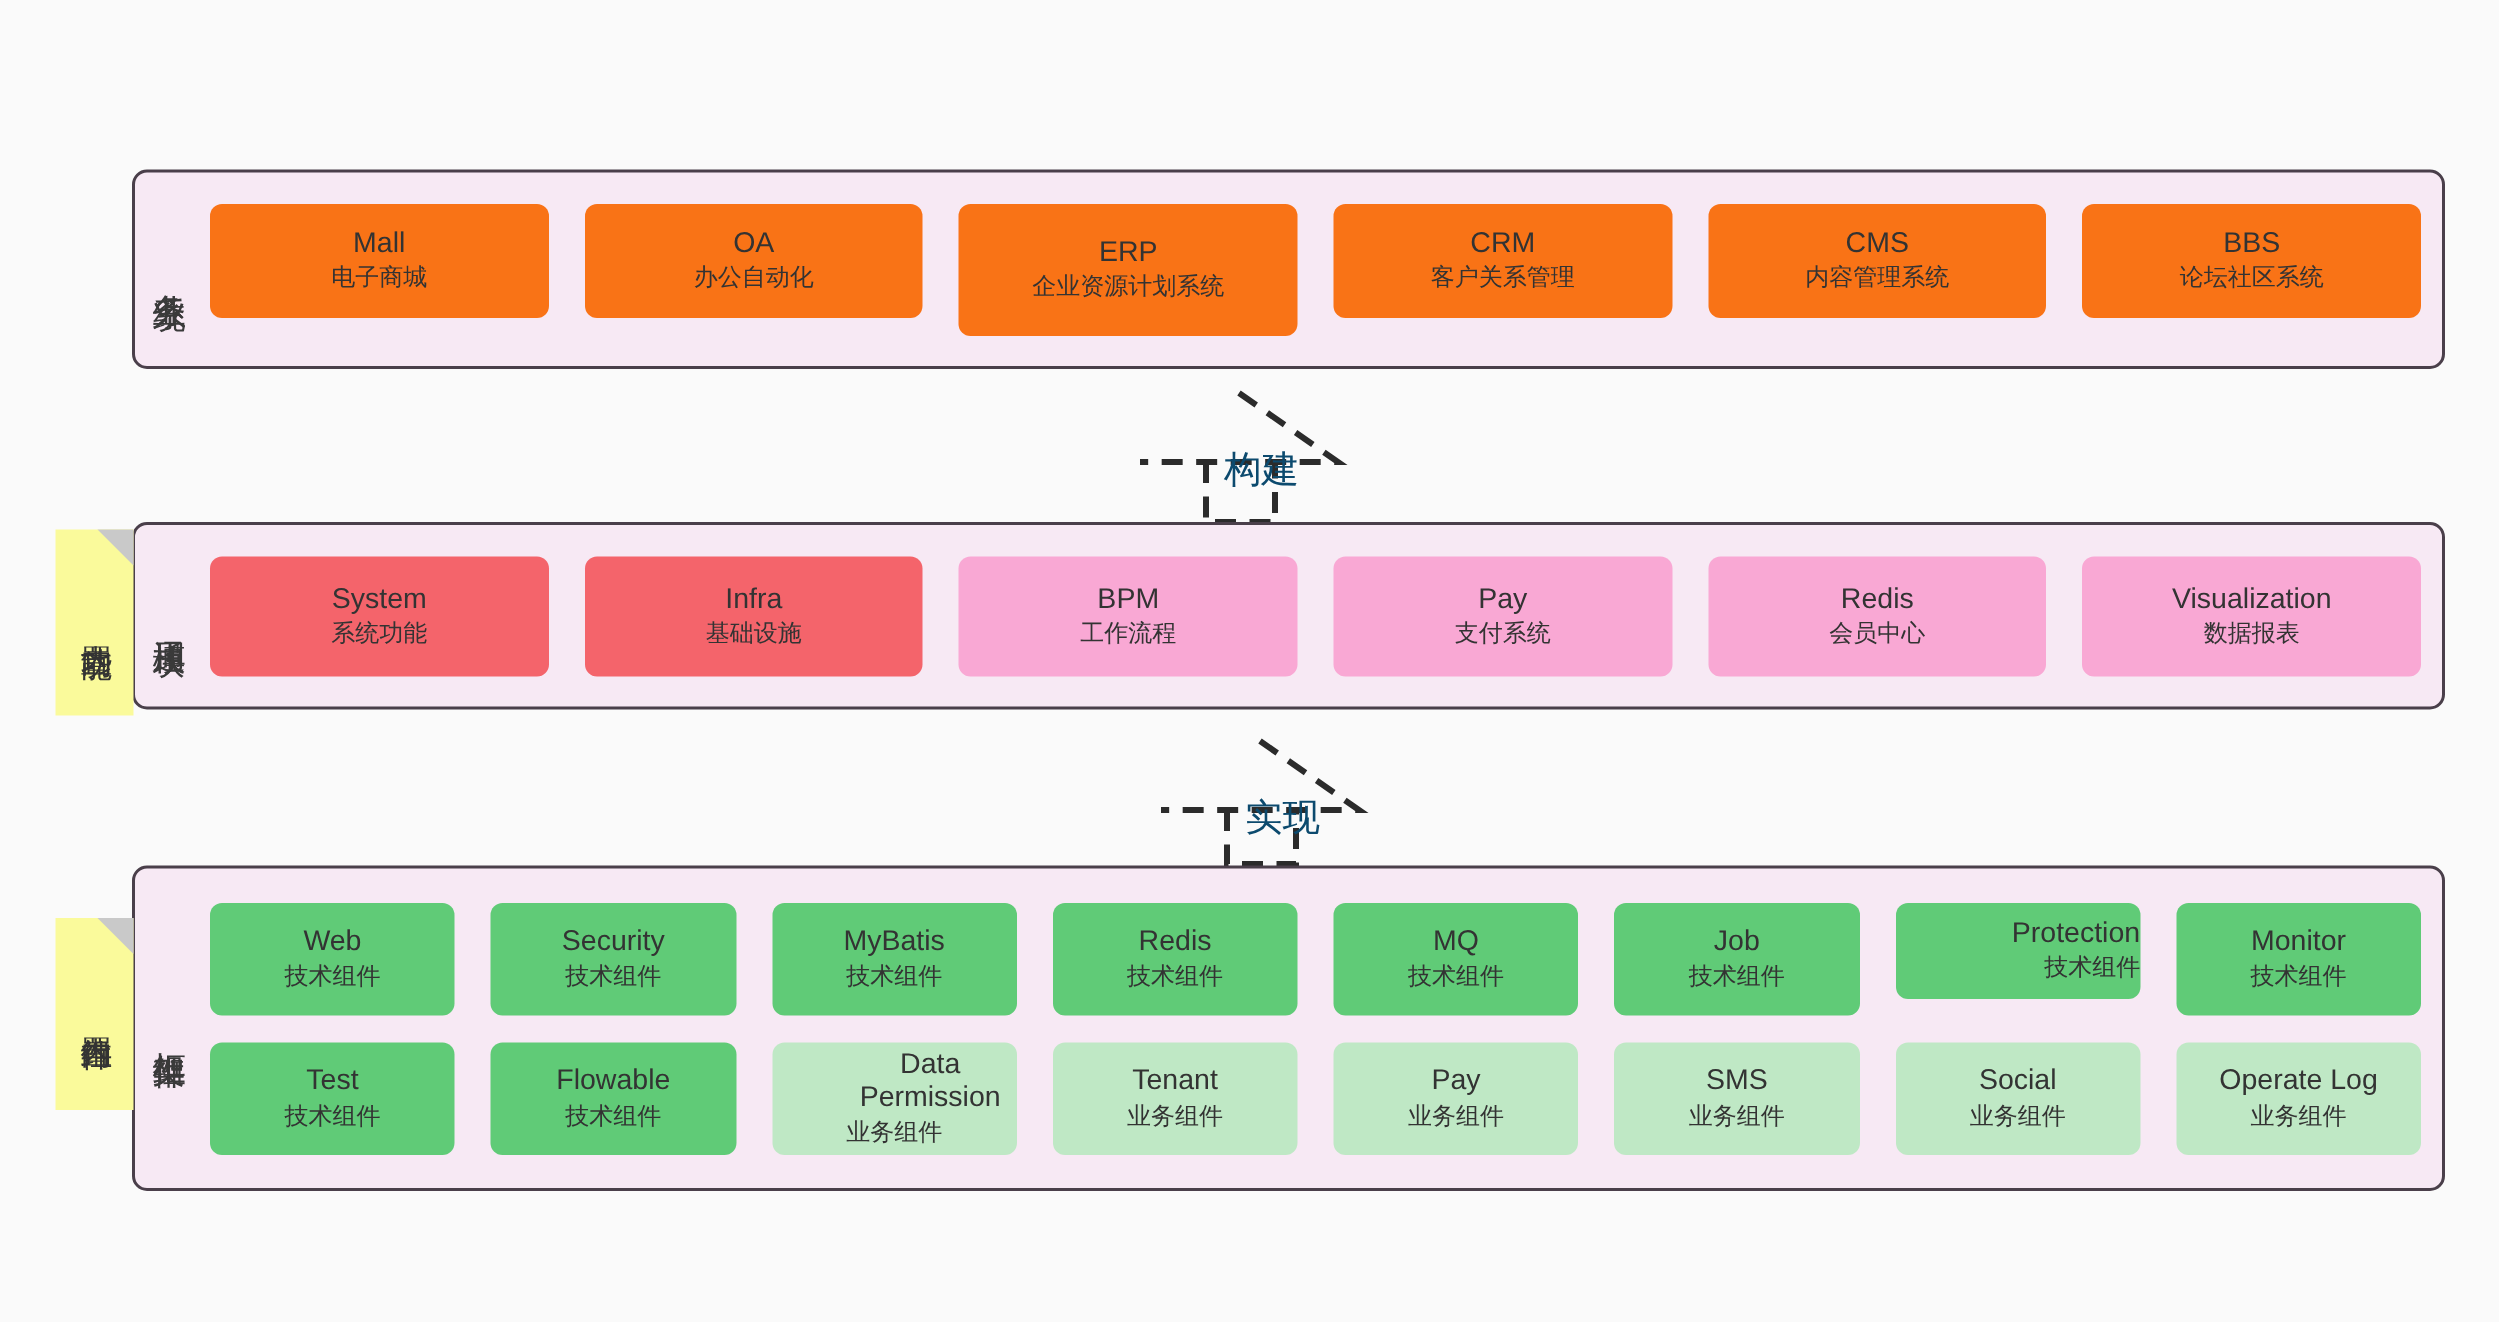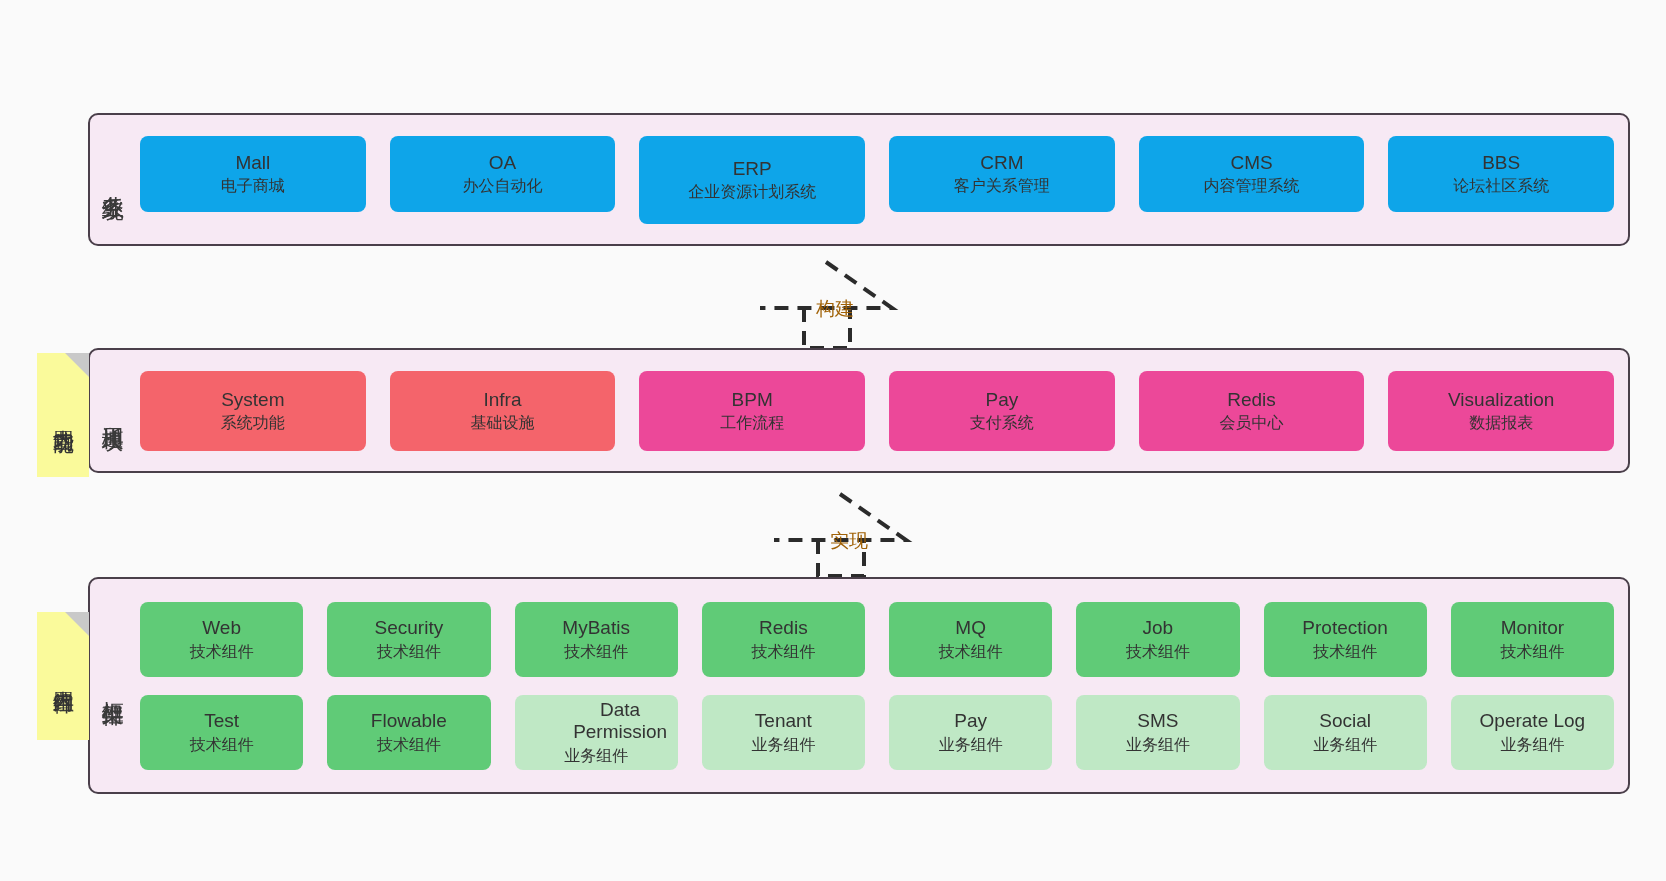--- a/index.html
+++ b/index.html
@@ -84,23 +84,23 @@
     font-size: 19px;
     line-height: 1.2;
     margin-bottom: 2px;
   }
   .card .t2 {
     font-size: 16px;
     line-height: 1.2;
   }
 
   
-  .c-blue       { background: #0ea5e9; }
+  .c-blue       { background: #f97316; }
   .c-red        { background: #f4646b; }
-  .c-pink       { background: #ec4899; }
+  .c-pink       { background: #f9a8d4; }
   .c-green      { background: #60cb77; }
   .c-greenlight { background: #bfe8c5; }
 
   
   .sticky {
     position: absolute;
     background: #fafa9b;
     display: flex;
     align-items: center;
     justify-content: center;
@@ -123,22 +123,22 @@
     border-left: 24px solid transparent;
   }
 
   
   .arrow-wrap {
     position: absolute;
   }
   .arrow-wrap svg { display: block; }
   .arrow-label {
     position: absolute;
-    font-size: 19px;
-    color: #a16207;
+    font-size: 25px;
+    color: #0c4a6e;
     white-space: nowrap;
     user-select: none;
   }
 </style>
 </head>
 <body>
 
 <div id="canvas">
 
   <div class="layer" id="layer-1" style="left:88px; top:113px; width:1542px; height:133px;">
@@ -269,21 +269,21 @@
           <div class="t2">技术组件</div>
         </div>
         <div class="card c-green" style="height:75px;">
           <div class="t1">MQ</div>
           <div class="t2">技术组件</div>
         </div>
         <div class="card c-green" style="height:75px;">
           <div class="t1">Job</div>
           <div class="t2">技术组件</div>
         </div>
-        <div class="card c-green" style="height:75px;">
+        <div class="card c-green" style="height:64px;align-items:flex-end;">
           <div class="t1">Protection</div>
           <div class="t2">技术组件</div>
         </div>
         <div class="card c-green" style="height:75px;">
           <div class="t1">Monitor</div>
           <div class="t2">技术组件</div>
         </div>
       </div>
 
       <div class="card-row">

